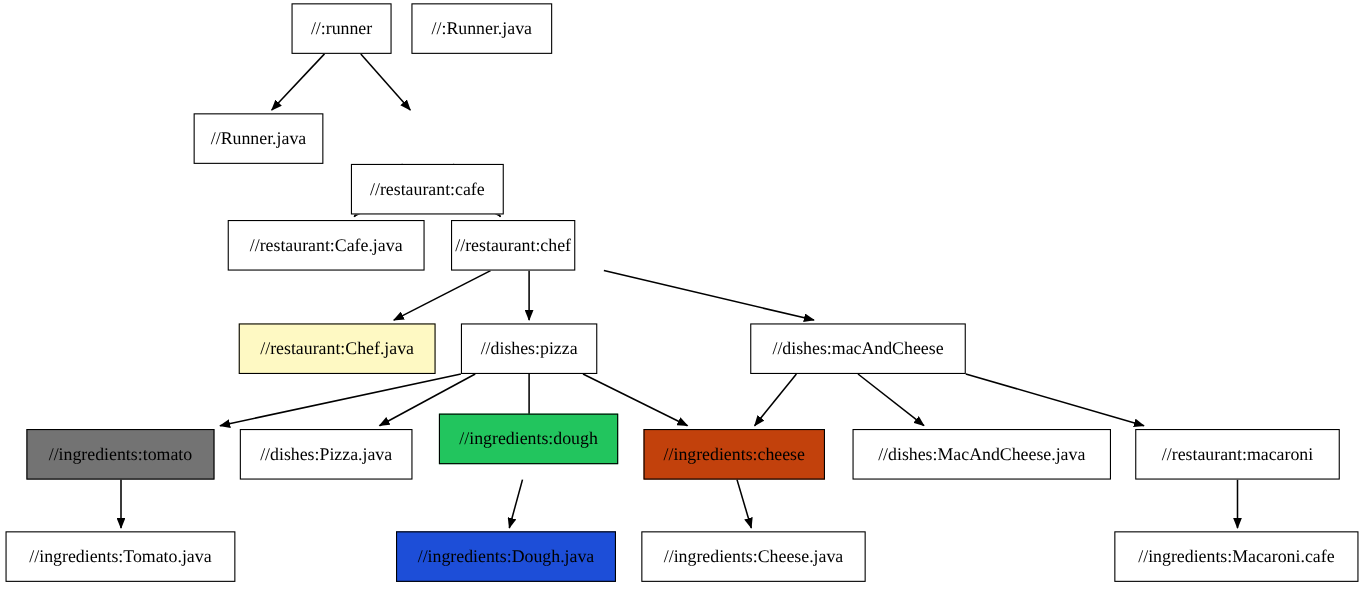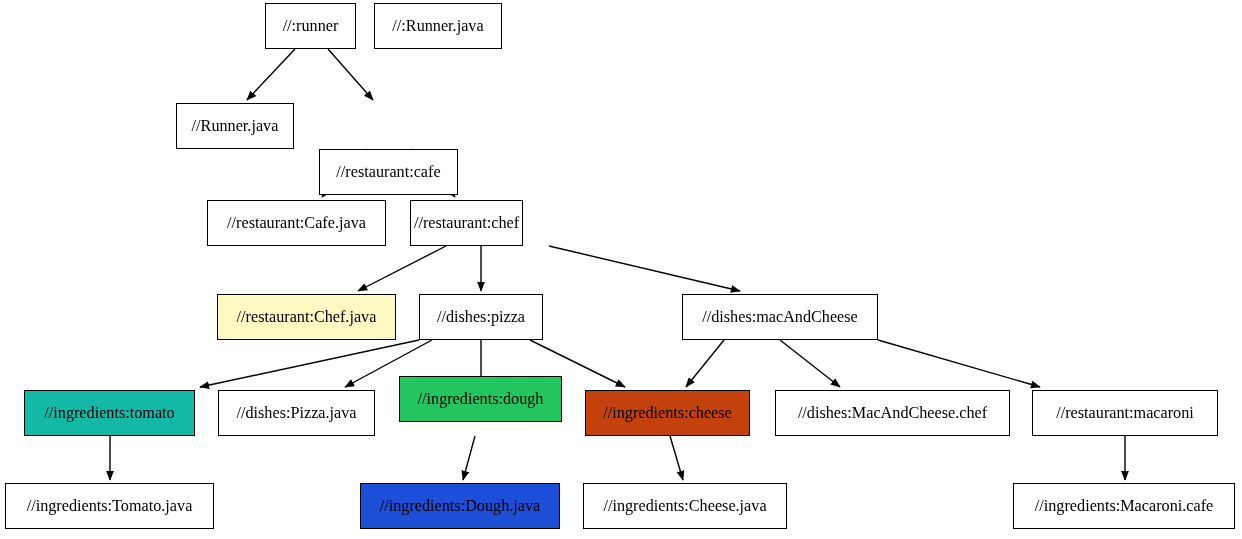--- a/index.html
+++ b/index.html
@@ -91,34 +91,34 @@
       </div>
       <div class="graph-node" style="left: 217px; top: 294px; width: 179px; height: 46px; background: #fef9c3; border-color: rgb(0, 0, 0);">
         <span>//restaurant:Chef.java</span>
       </div>
       <div class="graph-node" style="left: 419px; top: 294px; width: 124px; height: 46px; background: rgb(255, 255, 255); border-color: rgb(0, 0, 0);">
         <span>//dishes:pizza</span>
       </div>
       <div class="graph-node" style="left: 682px; top: 294px; width: 196px; height: 46px; background: rgb(255, 255, 255); border-color: rgb(0, 0, 0);">
         <span>//dishes:macAndCheese</span>
       </div>
-      <div class="graph-node" style="left: 24px; top: 390px; width: 171px; height: 46px; background: #14b8a6; border-color: rgb(0, 0, 0);">
+      <div class="graph-node" style="left: 24px; top: 390px; width: 171px; height: 46px; background: #737373; border-color: rgb(0, 0, 0);">
         <span>//ingredients:tomato</span>
       </div>
       <div class="graph-node" style="left: 218px; top: 390px; width: 157px; height: 46px; background: rgb(255, 255, 255); border-color: rgb(0, 0, 0);">
         <span>//dishes:Pizza.java</span>
       </div>
       <div class="graph-node" style="left: 399px; top: 376px; width: 163px; height: 46px; background: #22c55e; border-color: rgb(0, 0, 0);">
         <span>//ingredients:dough</span>
       </div>
       <div class="graph-node" style="left: 585px; top: 390px; width: 165px; height: 46px; background: #c2410c; border-color: rgb(0, 0, 0);">
         <span>//ingredients:cheese</span>
       </div>
       <div class="graph-node" style="left: 775px; top: 390px; width: 235px; height: 46px; background: rgb(255, 255, 255); border-color: rgb(0, 0, 0);">
-        <span>//dishes:MacAndCheese.chef</span>
+        <span>//dishes:MacAndCheese.java</span>
       </div>
       <div class="graph-node" style="left: 1032px; top: 390px; width: 186px; height: 46px; background: rgb(255, 255, 255); border-color: rgb(0, 0, 0);">
         <span>//restaurant:macaroni</span>
       </div>
       <div class="graph-node" style="left: 5px; top: 483px; width: 209px; height: 46px; background: rgb(255, 255, 255); border-color: rgb(0, 0, 0);">
         <span>//ingredients:Tomato.java</span>
       </div>
       <div class="graph-node" style="left: 360px; top: 483px; width: 200px; height: 46px; background: #1d4ed8; border-color: rgb(0, 0, 0);">
         <span>//ingredients:Dough.java</span>
       </div>

